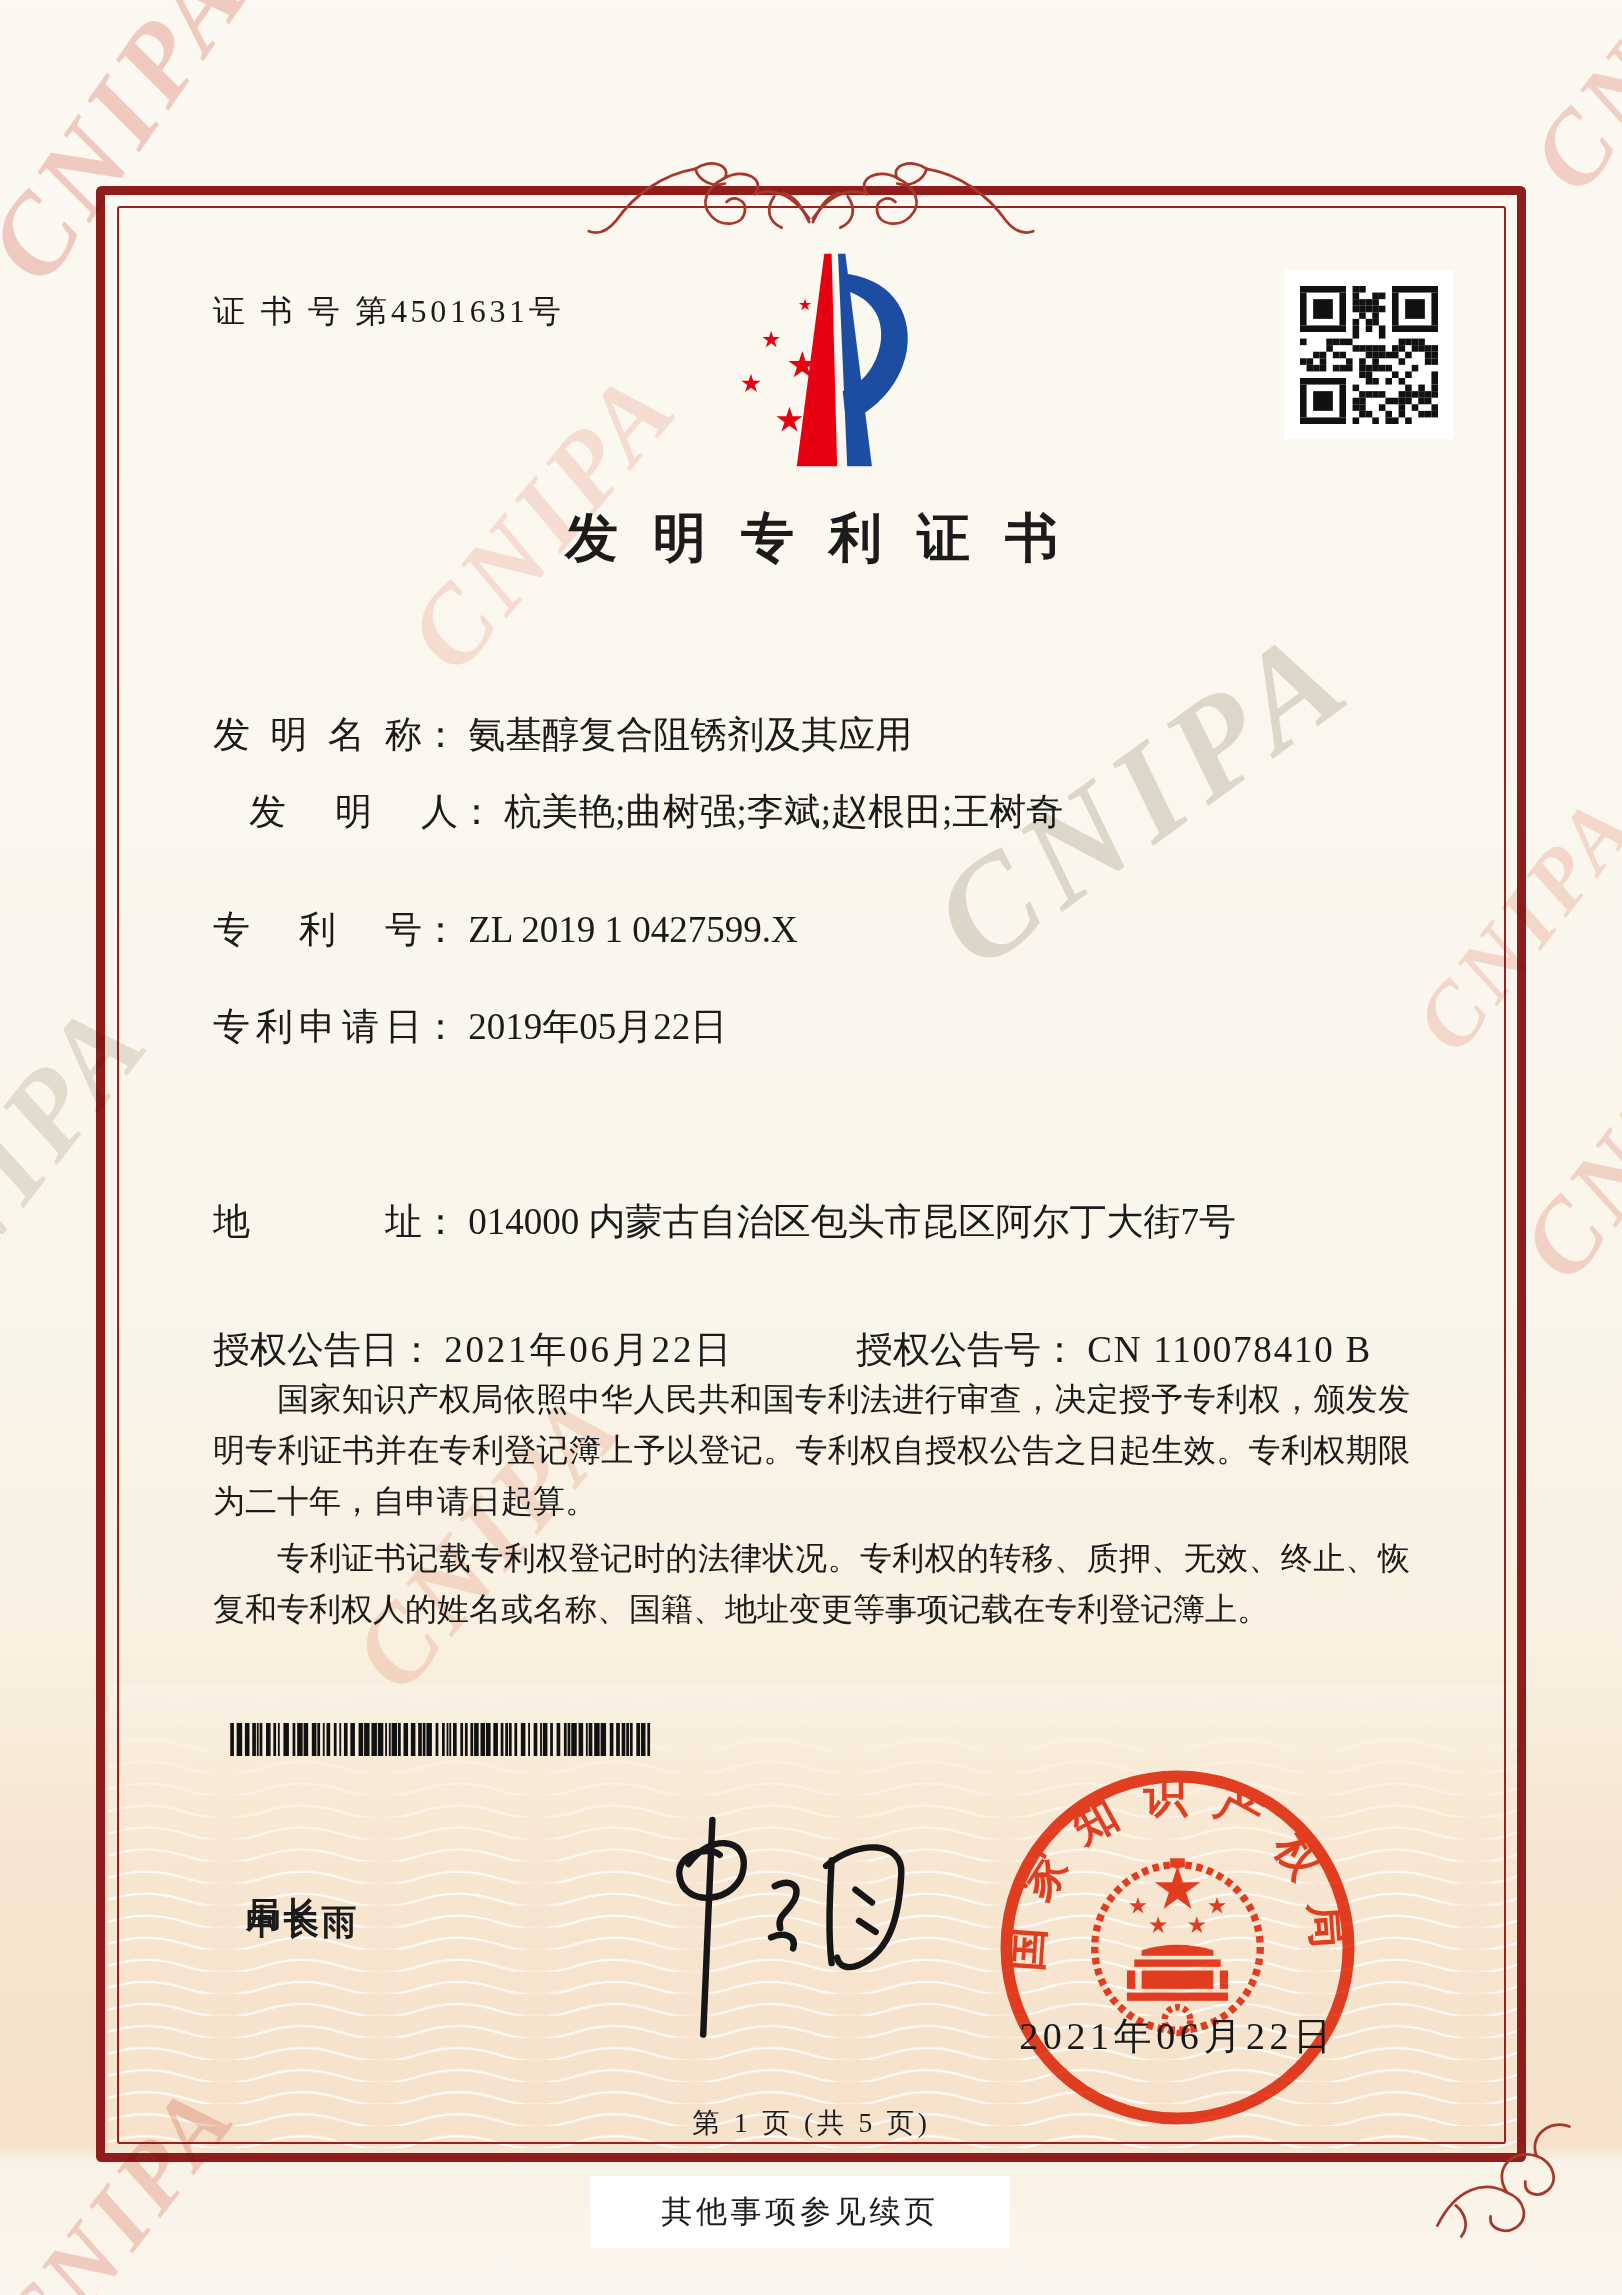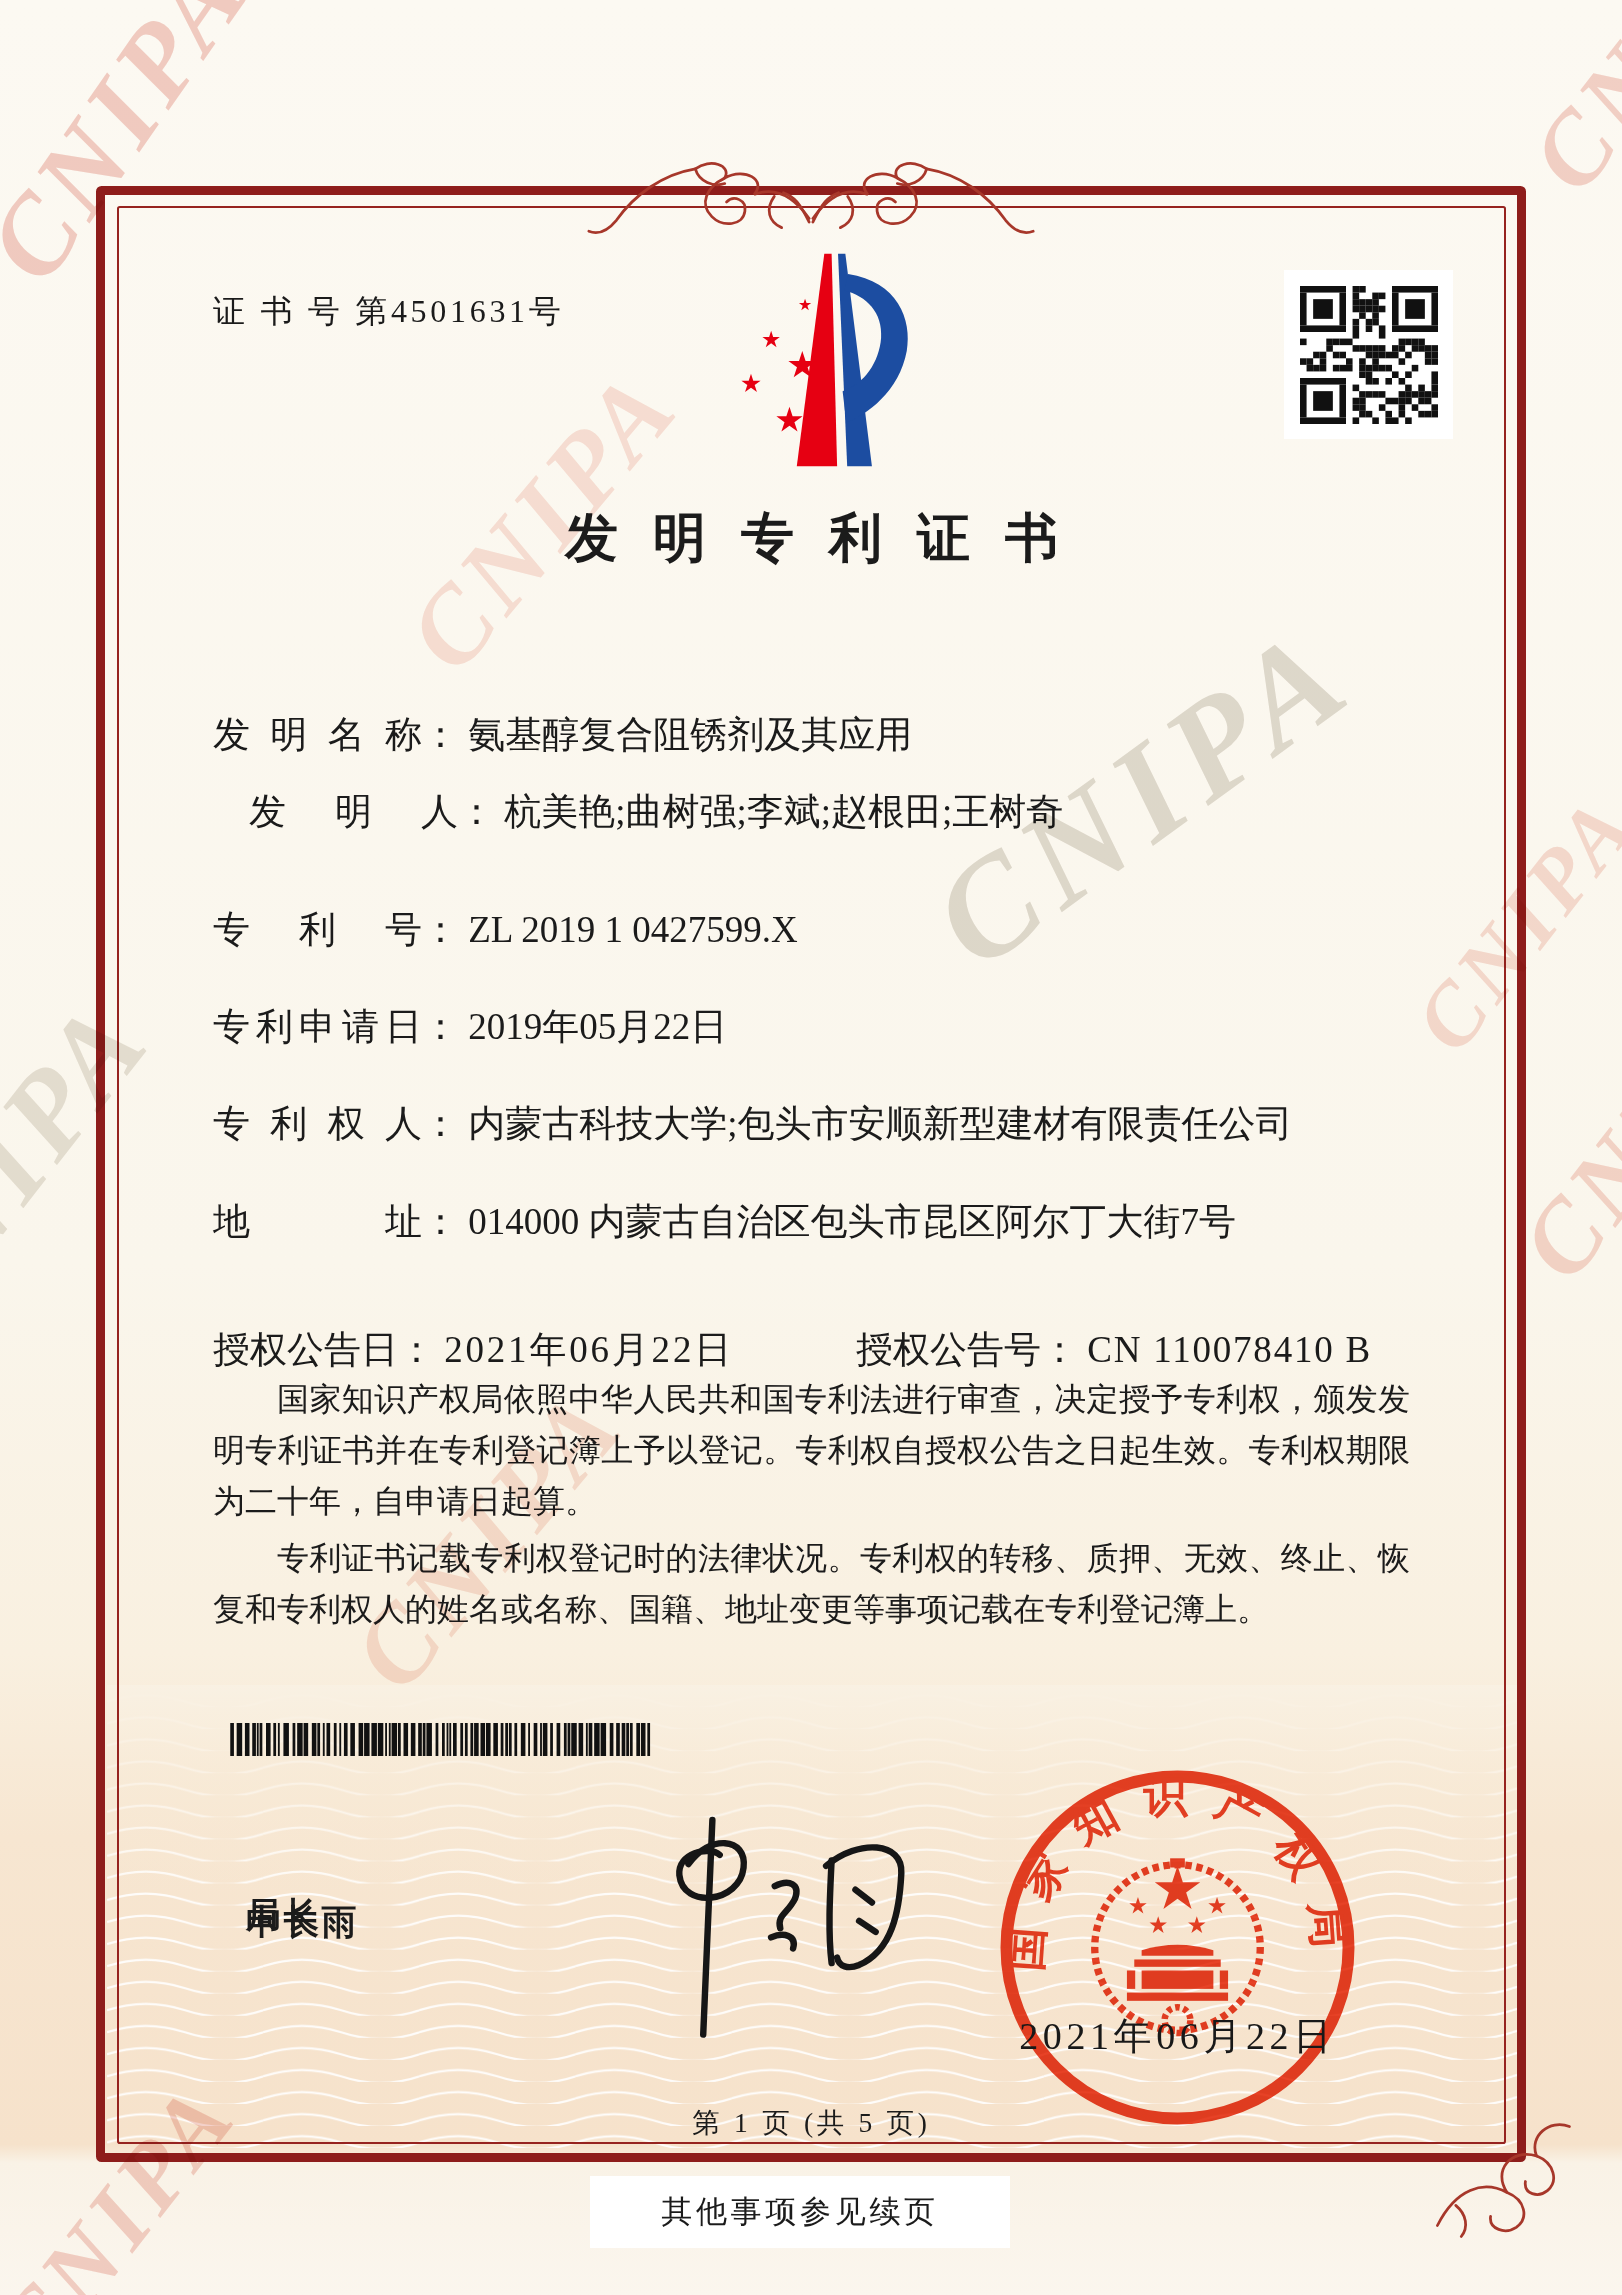--- a/index.html
+++ b/index.html
@@ -271,23 +271,20 @@
   </div>
   <div class="frow" style="top:787px;margin-left:36px;">
     <span class="flabel">发明人</span><span class="fcolon">：</span><span class="fvalue">杭美艳;曲树强;李斌;赵根田;王树奇</span>
   </div>
   <div class="frow" style="top:905px;">
     <span class="flabel">专利号</span><span class="fcolon">：</span><span class="fvalue">ZL 2019 1 0427599.X</span>
   </div>
   <div class="frow" style="top:1002px;">
     <span class="flabel">专利申请日</span><span class="fcolon">：</span><span class="fvalue">2019年05月22日</span>
   </div>
-  <div class="frow" style="top:1099px;">
-    <span class="flabel">专利权人</span><span class="fcolon">：</span><span class="fvalue">内蒙古科技大学;包头市安顺新型建材有限责任公司</span>
-  </div>
   <div class="frow" style="top:1197px;">
     <span class="flabel">地址</span><span class="fcolon">：</span><span class="fvalue">014000 内蒙古自治区包头市昆区阿尔丁大街7号</span>
   </div>
 
   <div class="frow" style="top:1325px;">
     <span>授权公告日</span><span class="fcolon">：</span><span style="letter-spacing:2.8px;">2021年06月22日</span>
     <span class="grant2"><span>授权公告号</span><span class="fcolon">：</span><span style="letter-spacing:1.8px;">CN 110078410 B</span></span>
   </div>
 
   <div class="paras">

